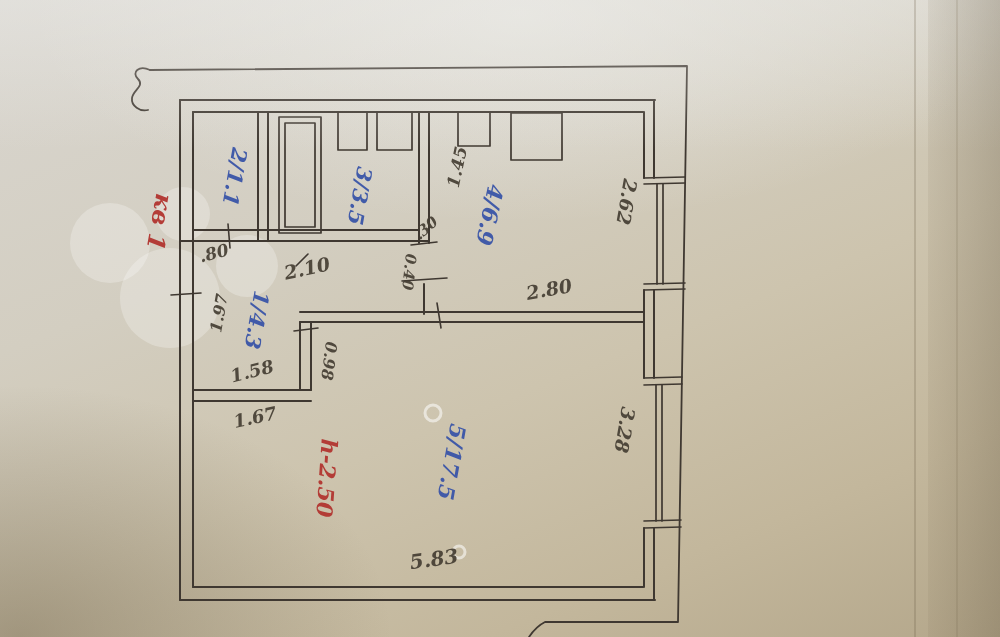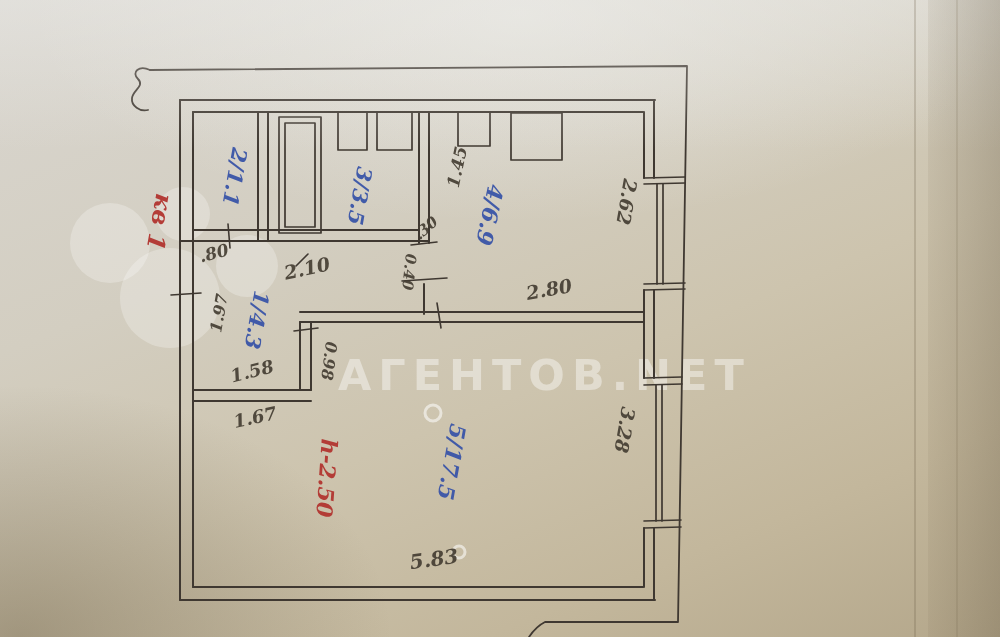--- a/index.html
+++ b/index.html
@@ -41,21 +41,20 @@
       <circle cx="110" cy="243" r="40"></circle>
       <circle cx="183" cy="214" r="27"></circle>
       <circle cx="170" cy="298" r="50"></circle>
       <circle cx="247" cy="266" r="31"></circle>
     </g>
     <g stroke="rgba(255,255,255,0.55)" fill="none" stroke-width="3">
       <circle cx="433" cy="413" r="8"></circle>
       <circle cx="459" cy="552" r="6"></circle>
     </g>
   </svg>
-  <div id="wm-site" class="wm">АГЕНТОВ.NET</div>
 
   <svg width="1000" height="637">
 
     <path class="ink" stroke-width="1.8" d="M150,70 L687,66 L678,622 L545,622 C537,626 533,631 529,637"></path>
     <path class="ink" stroke-width="1.8" d="M150,70 C139,65 131,72 138,79 C145,86 133,90 132,98 C131,106 140,112 148,110"></path>
 
     <g class="ink" stroke-width="2">
       <path d="M180,100 L180,600"></path>
         <path d="M193,112 L193,587"></path>
       <path d="M180,100 L655,100"></path>

